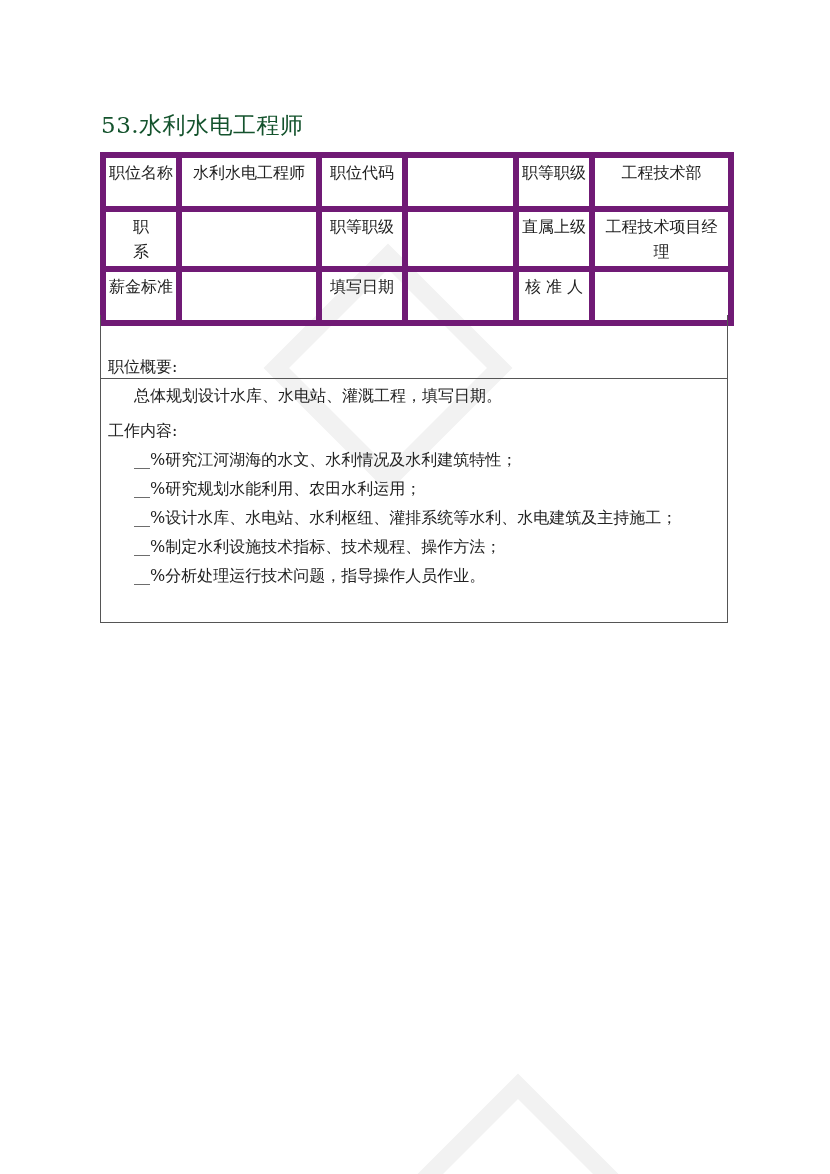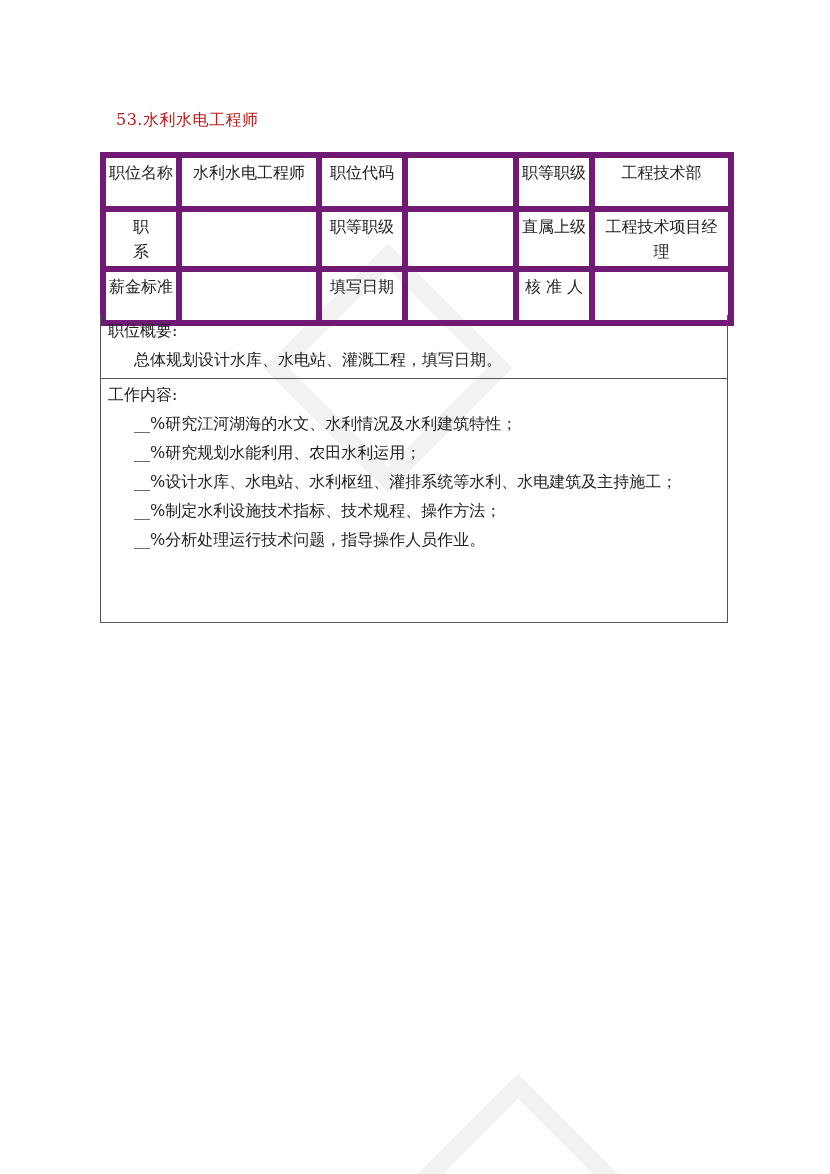--- a/index.html
+++ b/index.html
@@ -5,36 +5,36 @@
   html, body { margin: 0; padding: 0; }
   body {
     width: 830px; height: 1174px; background: #ffffff; position: relative; overflow: hidden;
     font-family: "DejaVu Serif", "Liberation Serif", serif; color: #222;
   }
   .watermark {
     position: absolute; border: 18px solid #f2f2f2; transform: rotate(45deg);
     pointer-events: none;
   }
   .title {
-    position: absolute; left: 116px; top: 110px; font-size: 16px; letter-spacing: 0.5px; color: #b91c1c;
+    position: absolute; left: 101px; top: 110px; font-size: 23px; letter-spacing: 0.5px; color: #14532d;
   }
   table.info {
     position: absolute; left: 100px; top: 152px; width: 628px;
     border-collapse: collapse; table-layout: fixed; font-size: 16px;
   }
   table.info td {
     border: 6px solid #701a75; text-align: center; vertical-align: top;
     padding: 2px 3px; line-height: 25px; word-break: break-all;
   }
   table.info tr.r { height: 54px; }
   .block {
     position: absolute; left: 100px; width: 626px; border: 1px solid #555; border-top: none;
     font-size: 16px; line-height: 29px;
   }
-  .block .head { padding-left: 7px; }
+  .block .head { padding-left: 7px; margin-top: 36px; }
   .block .line { padding-left: 7px; text-indent: 26px; }
 </style>
 </head>
 <body>
 
 <div class="watermark" style="left:300px; top:280px; width:140px; height:140px;"></div>
 <div class="watermark" style="left:430px; top:1110px; width:140px; height:140px;"></div>
 
 <div class="title">53.水利水电工程师</div>
 

